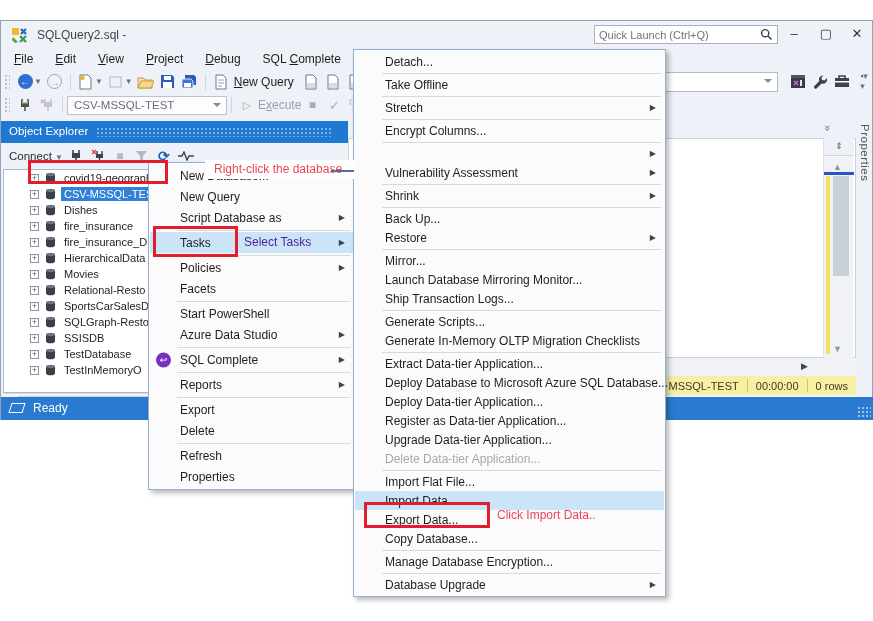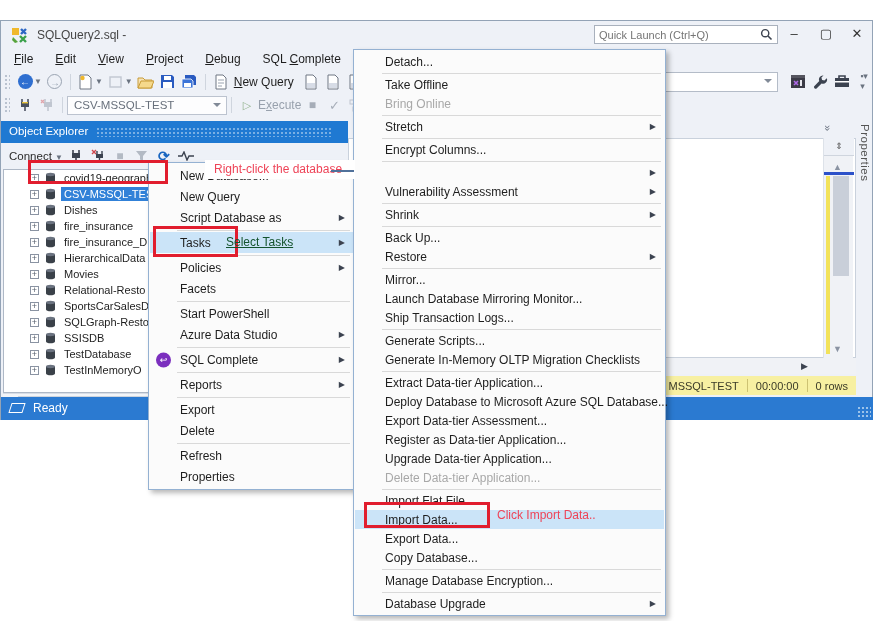--- a/index.html
+++ b/index.html
@@ -546,23 +546,20 @@
       </div>
     </div>
   <div id="tasks-menu" class="popup-menu">
       <div class="menu-row">
         <span class="mi-label">Detach...</span>
       </div>
       <div class="menu-sep"></div>
       <div class="menu-row">
         <span class="mi-label">Take Offline</span>
       </div>
-      <div class="menu-row disabled">
-        <span class="mi-label">Bring Online</span>
-      </div>
       <div class="menu-sep"></div>
       <div class="menu-row">
         <span class="mi-label">Stretch</span>
         <span class="mi-arrow">▶</span>
       </div>
       <div class="menu-sep"></div>
       <div class="menu-row">
         <span class="mi-label">Encrypt Columns...</span>
       </div>
       <div class="menu-sep"></div>
@@ -604,21 +601,21 @@
         <span class="mi-label">Generate In-Memory OLTP Migration Checklists</span>
       </div>
       <div class="menu-sep"></div>
       <div class="menu-row">
         <span class="mi-label">Extract Data-tier Application...</span>
       </div>
       <div class="menu-row">
         <span class="mi-label">Deploy Database to Microsoft Azure SQL Database...</span>
       </div>
       <div class="menu-row">
-        <span class="mi-label">Export Data-tier Assessment...</span>
+        <span class="mi-label">Deploy Data-tier Application...</span>
       </div>
       <div class="menu-row">
         <span class="mi-label">Register as Data-tier Application...</span>
       </div>
       <div class="menu-row">
         <span class="mi-label">Upgrade Data-tier Application...</span>
       </div>
       <div class="menu-row disabled">
         <span class="mi-label">Delete Data-tier Application...</span>
       </div>
@@ -644,16 +641,16 @@
         <span class="mi-label">Database Upgrade</span>
         <span class="mi-arrow">▶</span>
       </div>
     </div>
 
   <div id="note-rightclick-bg"></div>
   <div class="red-box" style="left: 28px; top: 160px; width: 140px; height: 24px; border-color: rgb(225, 29, 46);"></div>
   <div class="red-note" style="left: 214px; top: 162px; color: rgb(238, 68, 88);">Right-click the database</div>
   <div id="note-connector"></div>
   <div class="red-box" style="left: 153px; top: 226px; width: 85px; height: 31px; border-color: rgb(225, 29, 46);"></div>
-  <div class="red-note" style="left: 226px; top: 235px; color: #14532d; text-decoration: underline;">Select Tasks</div>
+  <div class="red-note" style="left: 244px; top: 235px; color: #4c1d95;">Select Tasks</div>
   <div class="red-box" style="left: 364px; top: 502px; width: 126px; height: 26px; border-color: rgb(225, 29, 46);"></div>
   <div class="red-note" style="left: 497px; top: 508px; color: rgb(238, 68, 88);">Click Import Data..</div>
 </div>
 
 </body></html>

